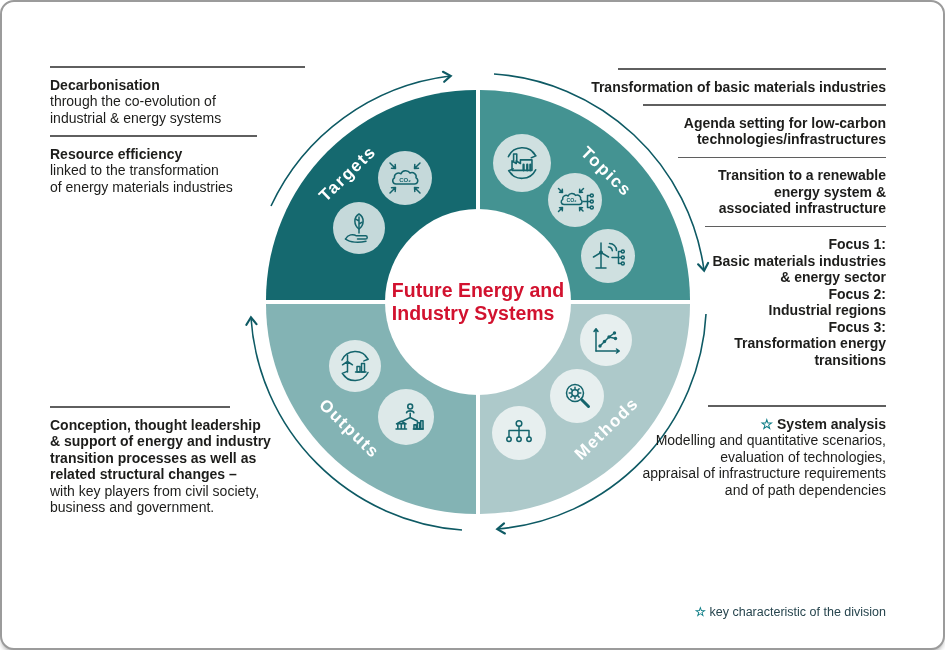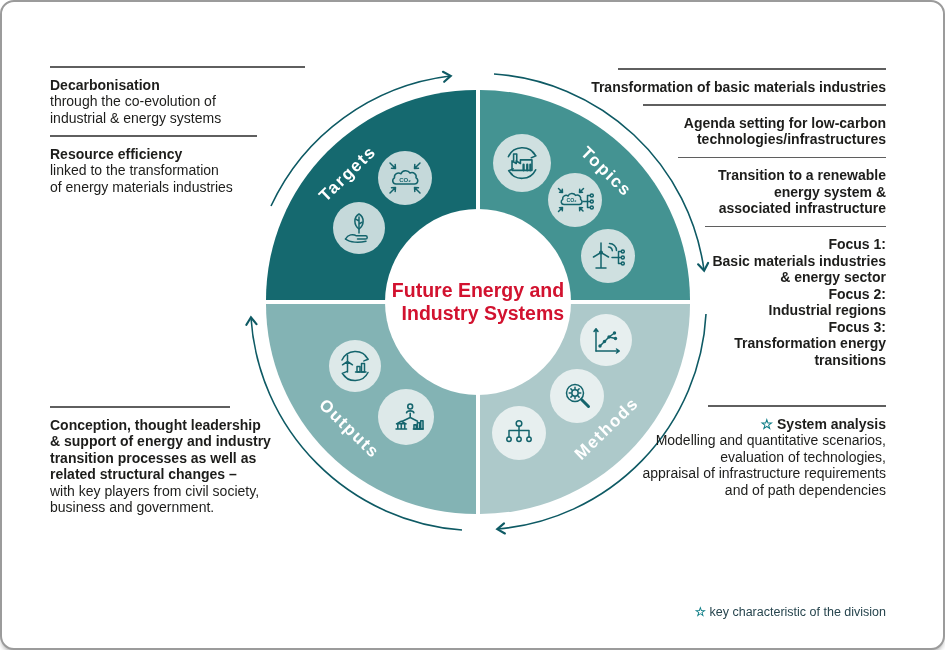--- a/index.html
+++ b/index.html
@@ -10,21 +10,21 @@
     font-family:"Liberation Sans", sans-serif;color:#1d1d1b;overflow:hidden;
   }
   
   .quad{position:absolute;width:210px;height:210px;}
   .quad.tl{left:264px;top:88px;background:#15696f;border-top-left-radius:100%;}
   .quad.tr{left:478px;top:88px;background:#449392;border-top-right-radius:100%;}
   .quad.bl{left:264px;top:302px;background:#83b3b4;border-bottom-left-radius:100%;}
   .quad.br{left:478px;top:302px;background:#adc9ca;border-bottom-right-radius:100%;}
   .hub{
     position:absolute;left:383px;top:207px;width:186px;height:186px;border-radius:50%;
-    background:#ffffff;display:flex;align-items:center;justify-content:center;text-align:right;
+    background:#ffffff;display:flex;align-items:center;justify-content:center;text-align:left;
   }
   .hub .title{color:#d2122f;font-size:19.5px;font-weight:bold;line-height:1.18;}
   .qlabel{
     position:absolute;color:#ffffff;font-weight:bold;font-size:17px;letter-spacing:1.6px;
     transform-origin:center;white-space:nowrap;
   }
   .icon-circle{position:absolute;border-radius:50%;display:flex;align-items:center;justify-content:center;}
   .icon-circle svg{display:block;}
   .bg-a{background:#c5d9da;} .bg-b{background:#cfe0e0;} .bg-c{background:#dde9e9;} .bg-d{background:#e7efef;}
   .ics{stroke:#14646c;fill:none;stroke-width:1.5;stroke-linecap:round;stroke-linejoin:round;}

